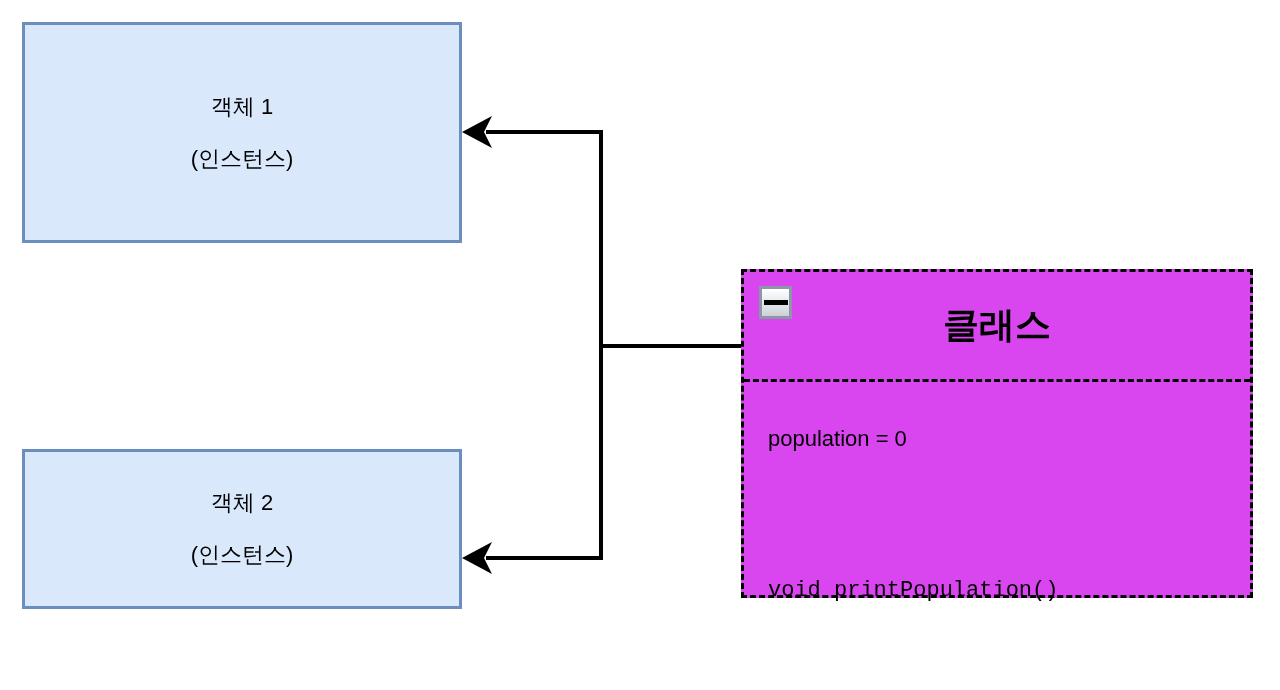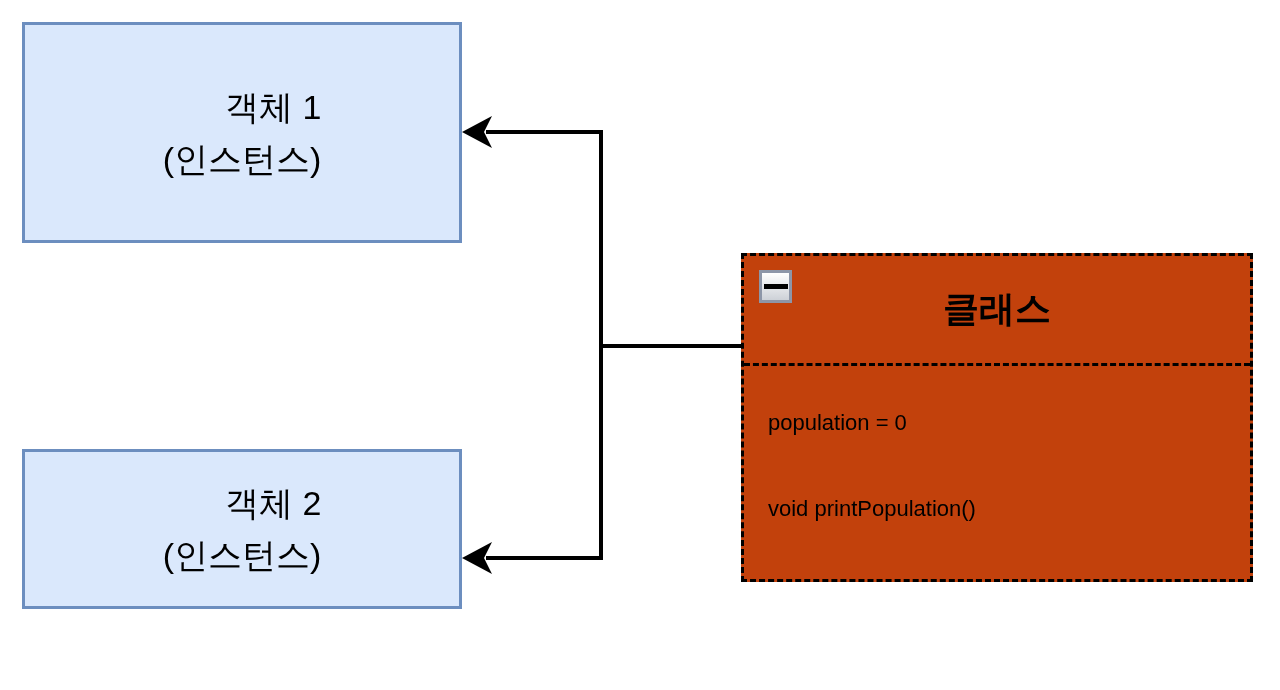--- a/index.html
+++ b/index.html
@@ -26,43 +26,42 @@
     border: 3px solid #6c8ebf;
     box-sizing: border-box;
     display: flex;
     align-items: center;
     justify-content: center;
     text-align: center;
   }
   .obj-box.obj1 { top: 22px; }
   .obj-box.obj2 { top: 449px; height: 160px; }
   .obj-text {
-    font-size: 34px;
+    font-size: 22px;
     line-height: 52px;
     color: #000000;
     white-space: nowrap;
-    text-align: right;
   }
 
   
   svg.connectors {
     position: absolute;
     left: 0;
     top: 0;
     pointer-events: none;
   }
 
   
   .class-box {
     position: absolute;
     left: 741px;
-    top: 253px;
+    top: 269px;
     width: 512px;
     height: 329px;
-    background: #c2410c;
+    background: #d946ef;
     border: 3px dashed #000000;
     box-sizing: border-box;
   }
   .class-header {
     position: relative;
     height: 107px;
     border-bottom: 3px dashed #000000;
     display: flex;
     align-items: center;
     justify-content: center;
@@ -93,21 +92,21 @@
   }
   .class-body {
     padding: 36px 0 0 24px;
   }
   .member {
     font-size: 22px;
     line-height: 42px;
     color: #000000;
     white-space: nowrap;
   }
-  .member + .member { margin-top: 44px; }
+  .member + .member { margin-top: 110px; font-family: Liberation Mono, monospace; }
 </style>
 </head>
 <body>
 
 <div class="canvas">
 
   <div class="obj-box obj1">
     <div class="obj-text">
       <div>객체 1</div>
       <div>(인스턴스)</div>

